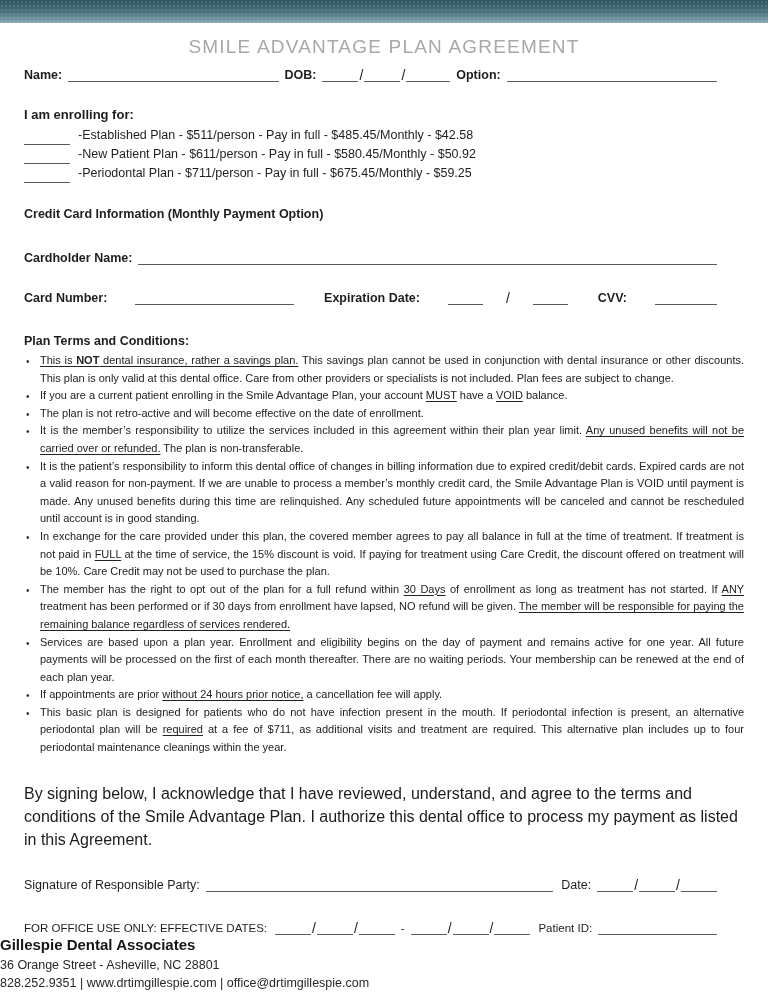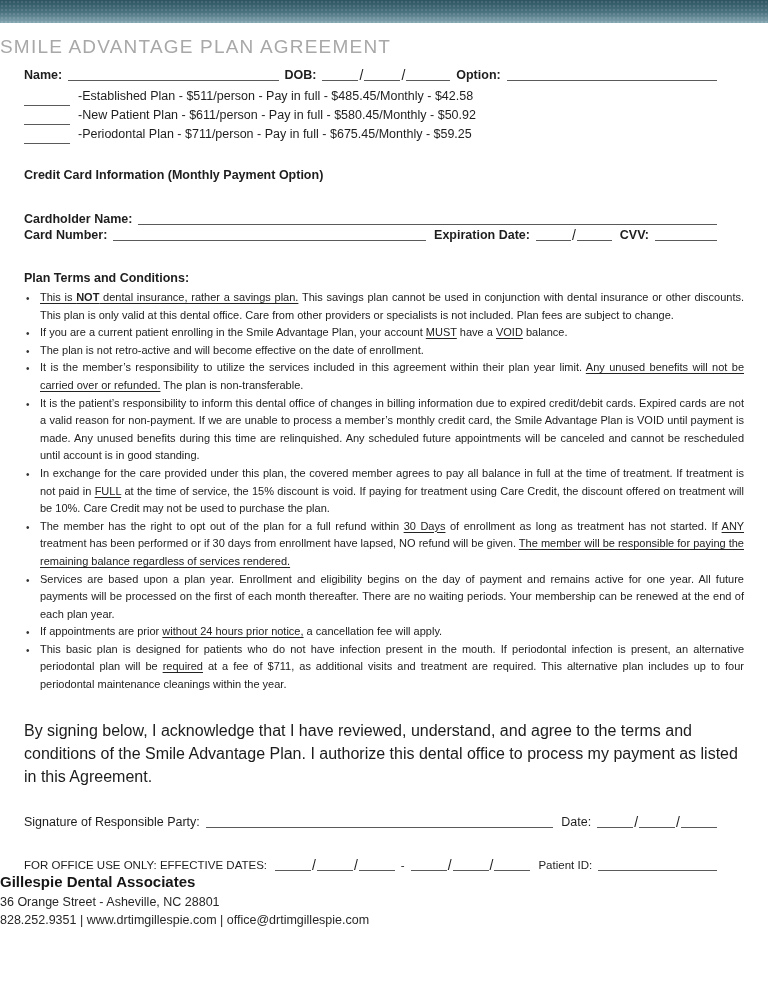--- a/index.html
+++ b/index.html
@@ -8,39 +8,39 @@
     font-family:"Liberation Sans",sans-serif;color:#1e1e1e;background:#fff;overflow:hidden;
   }
   .topbar{
     height:23px;width:100%;
     background-image:
       radial-gradient(rgba(255,255,255,0.10) 1px, transparent 1.6px),
       linear-gradient(180deg, var(--header-top) 0%, var(--header-mid) 55%, var(--header-bottom) 100%);
     background-size:4px 4px, 100% 100%;
   }
   .title{
-    margin:13px 0 0;font-size:19px;font-weight:400;
+    margin:13px 0 0;text-align:center;font-size:19px;font-weight:400;
     letter-spacing:1.2px;color:var(--title-gray);
   }
-  .row{display:flex;align-items:flex-start;margin:0 51px 0 24px;font-size:12.5px;line-height:16px;white-space:nowrap;}
+  .row{display:flex;align-items:center;margin:0 51px 0 24px;font-size:12.5px;line-height:16px;white-space:nowrap;}
   .lbl{font-weight:700;}
   .rlbl{font-weight:400;}
   .blank{display:inline-block;border-bottom:1.2px solid #5a5a5a;height:13px;}
   .grow{flex:1 1 auto;}
   .w36{width:36px}.w44{width:44px}.w35{width:35px}.w62{width:62px}.w46{width:46px}
   .ml6{margin-left:6px}.ml8{margin-left:8px}.mr6{margin-right:6px}.mr8{margin-right:8px}
   .slash{margin:0 1px;font-size:14px;}
   .name-row{margin-top:9px;}
   .sec-heading{margin:0 24px;font-weight:700;font-size:13px;}
   .enroll-heading{margin-top:24px;}
   .plan-row{display:flex;align-items:flex-end;margin:0 24px;font-size:12.5px;line-height:19px;}
   .plans{margin-top:4px;}
   .credit-heading{margin-top:24px;font-size:12.5px;}
   .cardholder-row{margin-top:29px;}
-  .cardnum-row{}
+  .cardnum-row{margin-top:24px;gap:22px;}
   .terms-heading{margin-top:28px;font-size:12.5px;}
   .terms{margin:4px 24px 0 24px;}
   .bullet{position:relative;padding-left:16px;font-size:11px;line-height:17.6px;text-align:justify;color:#222;}
   .bullet .dot{position:absolute;left:2px;top:1px;font-size:10px;color:#333;}
   .u{text-decoration:underline;text-underline-offset:2px;}
   .b{font-weight:700;}
   .ack{margin:25px 24px 0;font-size:16px;line-height:23px;color:#1c1c1c;}
   .sig-row{margin-top:26px;}
   .office-row{margin-top:27px;font-size:11.5px;}
   .footer{}
@@ -63,20 +63,21 @@
     <span class="lbl ml6 mr6">DOB:</span>
     <span class="blank w36"></span>
     <span class="slash">/</span>
     <span class="blank w36"></span>
     <span class="slash">/</span>
     <span class="blank w44"></span>
     <span class="lbl ml6 mr6">Option:</span>
     <span class="blank grow"></span>
   </div>
 
+  <div class="sec-heading enroll-heading">I am enrolling for:</div>
   <div class="plans">
     <div class="plan-row">
       <span class="blank w46"></span>
       <span class="ml8">-Established Plan - $511/person - Pay in full - $485.45/Monthly - $42.58</span>
     </div>
     <div class="plan-row">
       <span class="blank w46"></span>
       <span class="ml8">-New Patient Plan - $611/person - Pay in full - $580.45/Monthly - $50.92</span>
     </div>
     <div class="plan-row">

